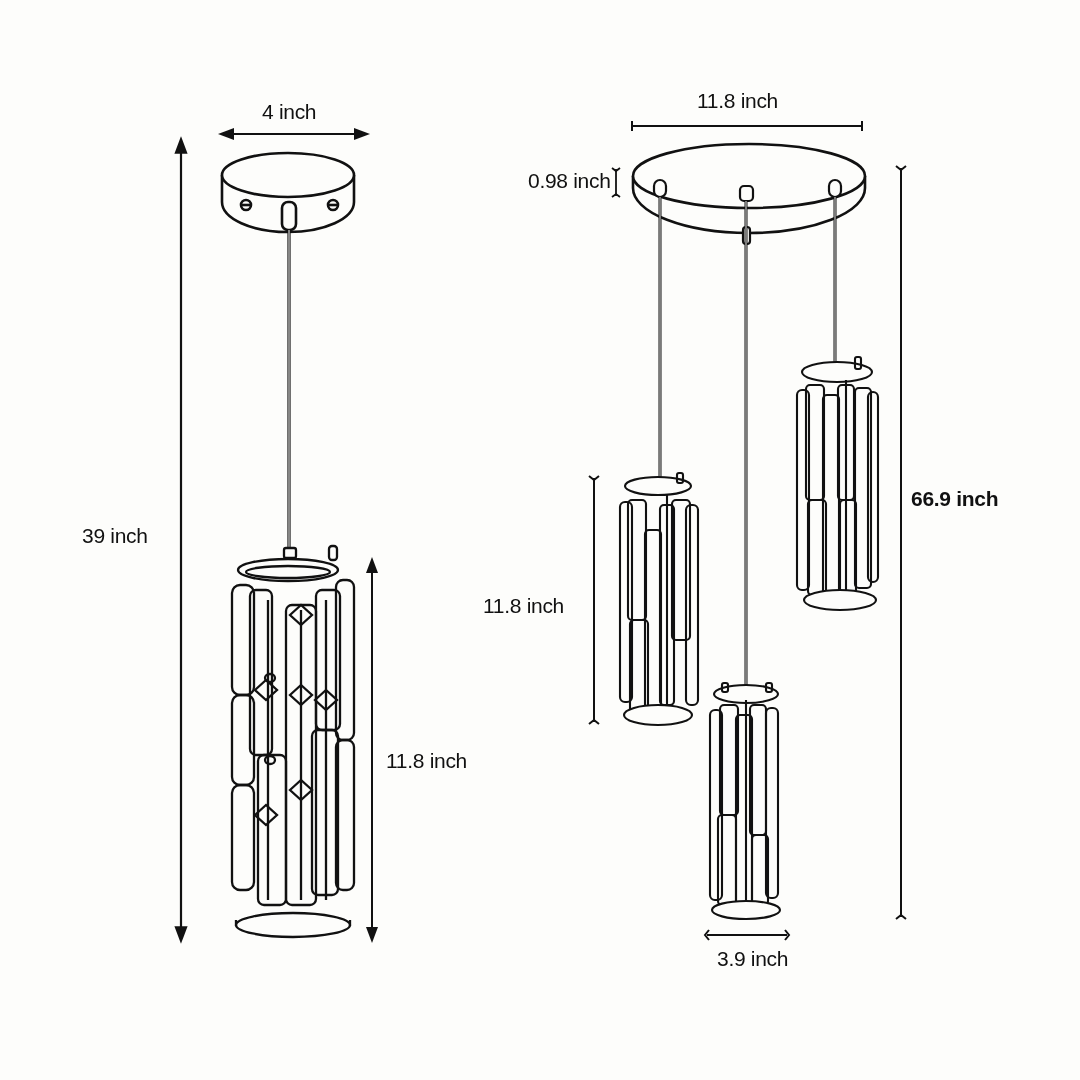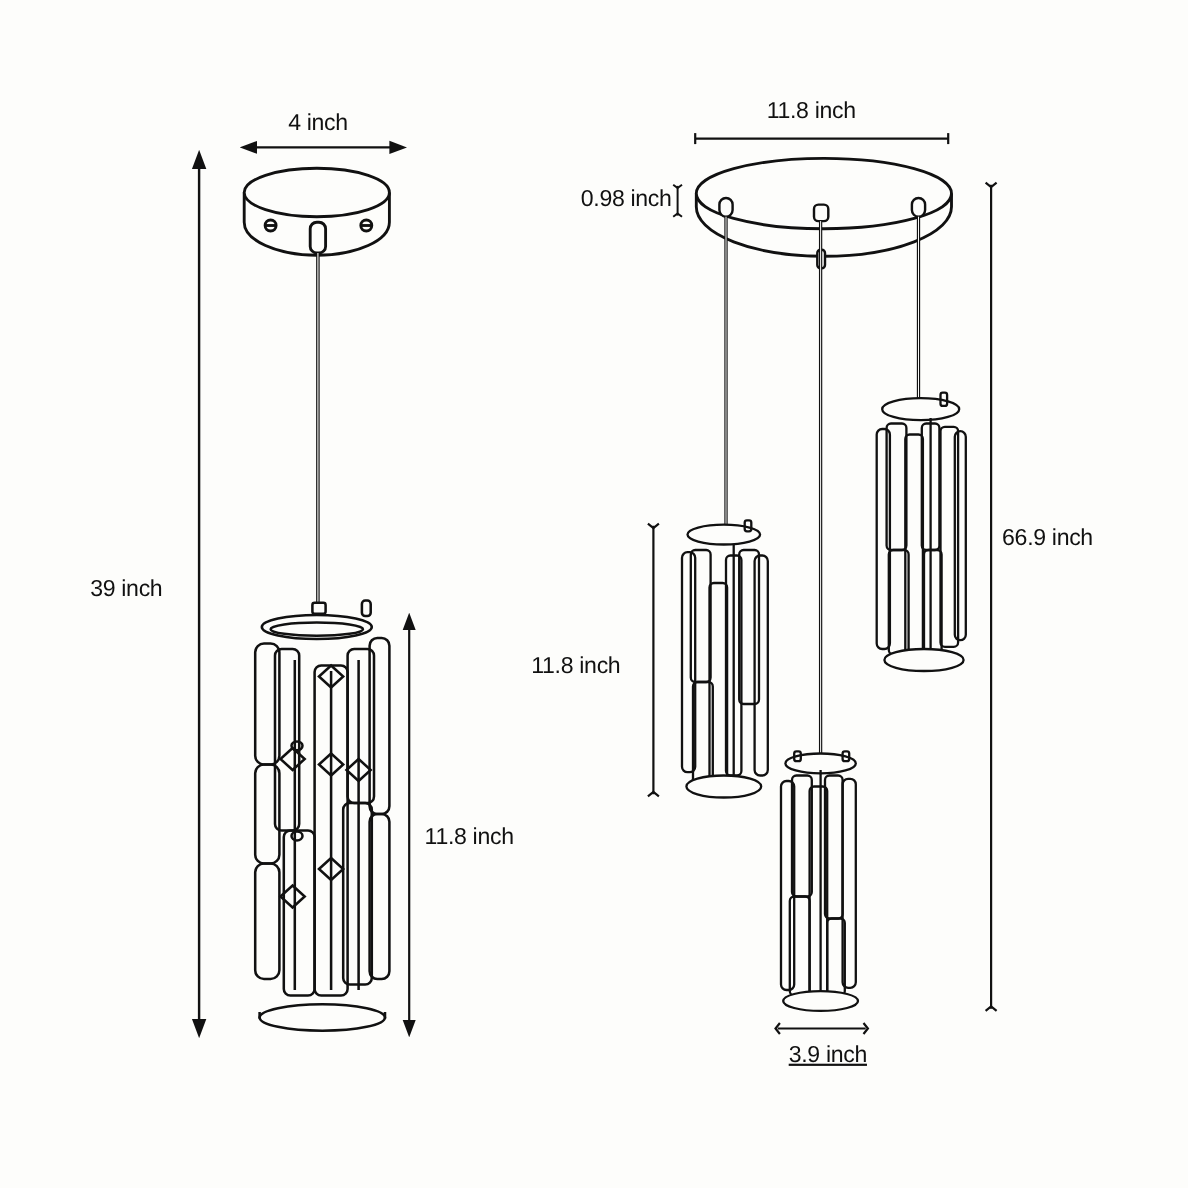--- a/index.html
+++ b/index.html
@@ -178,15 +178,15 @@
 </svg>
 
 
 <div class="label" style="left:262px; top:100px;">4 inch</div>
 <div class="label" style="left:82px; top:476px;margin-top:48px;">39 inch</div>
 <div class="label" style="left:386px; top:749px;">11.8 inch</div>
 
 <div class="label" style="left:697px; top:89px;">11.8 inch</div>
 <div class="label" style="left:480px; top:169px;margin-left:48px;">0.98 inch</div>
 <div class="label" style="left:483px; top:594px;">11.8 inch</div>
-<div class="label" style="left:911px; top:477px;">66.9 inch</div>
-<div class="label" style="left:717px; top:947px;text-decoration:underline;">3.9 inch</div>
+<div class="label" style="left:911px; top:487px;font-weight:bold;">66.9 inch</div>
+<div class="label" style="left:717px; top:947px;">3.9 inch</div>
 </div>
 
 </body></html>

